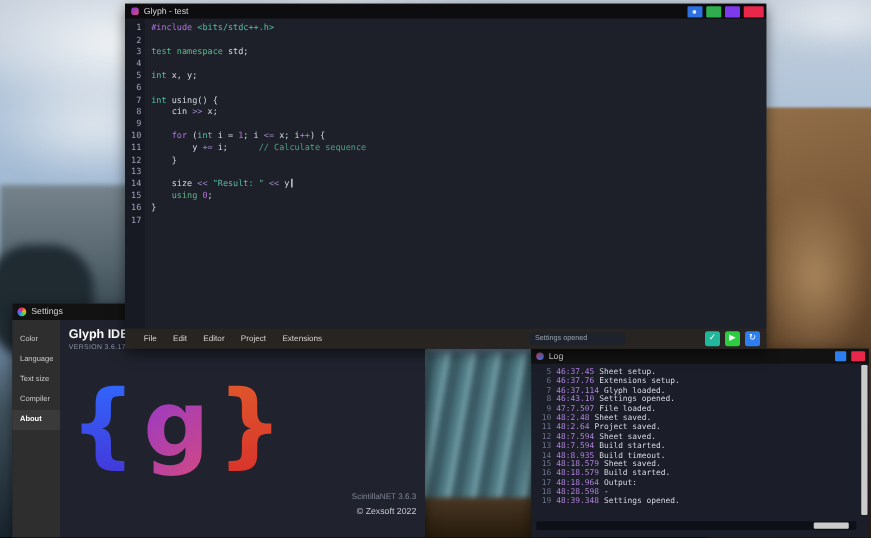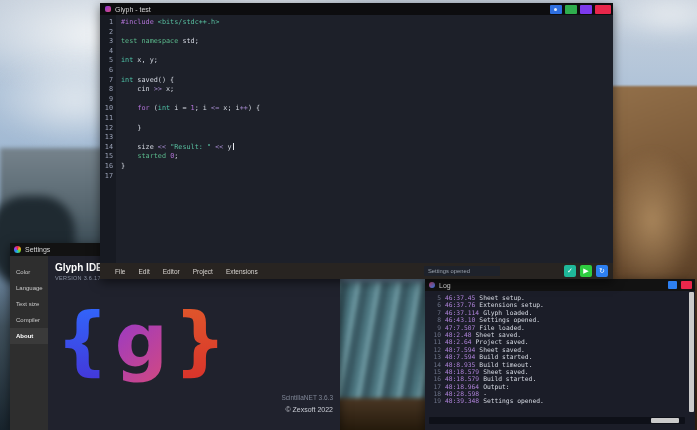--- a/index.html
+++ b/index.html
@@ -194,52 +194,53 @@
         <div class="cl">
           <span class="ln">5</span>
           <span class="lc"><span class="tok tok-type">int</span><span class="tok tok-plain"> x, y;</span></span>
         </div>
         <div class="cl">
           <span class="ln">6</span>
           <span class="lc"></span>
         </div>
         <div class="cl">
           <span class="ln">7</span>
-          <span class="lc"><span class="tok tok-type">int</span><span class="tok tok-plain"> saved() {</span></span>
+          <span class="lc"><span class="tok tok-type">int</span><span class="tok tok-plain"> using() {</span></span>
         </div>
         <div class="cl">
           <span class="ln">8</span>
           <span class="lc"><span class="tok tok-plain">    cin </span><span class="tok tok-operator">&gt;&gt;</span><span class="tok tok-plain"> x;</span></span>
         </div>
         <div class="cl">
           <span class="ln">9</span>
           <span class="lc"></span>
         </div>
         <div class="cl">
           <span class="ln">10</span>
           <span class="lc"><span class="tok tok-plain">    </span><span class="tok tok-keyword">for</span><span class="tok tok-plain"> (</span><span class="tok tok-type">int</span><span class="tok tok-plain"> i = </span><span class="tok tok-number">1</span><span class="tok tok-plain">; i </span><span class="tok tok-operator">&lt;=</span><span class="tok tok-plain"> x; i</span><span class="tok tok-operator">++</span><span class="tok tok-plain">) {</span></span>
         </div>
         <div class="cl">
           <span class="ln">11</span>
+          <span class="lc"><span class="tok tok-plain">        y </span><span class="tok tok-operator">+=</span><span class="tok tok-plain"> i;      </span><span class="tok tok-comment">// Calculate sequence</span></span>
         </div>
         <div class="cl">
           <span class="ln">12</span>
           <span class="lc"><span class="tok tok-plain">    }</span></span>
         </div>
         <div class="cl">
           <span class="ln">13</span>
           <span class="lc"></span>
         </div>
         <div class="cl">
           <span class="ln">14</span>
           <span class="lc"><span class="tok tok-plain">    size </span><span class="tok tok-operator">&lt;&lt;</span><span class="tok tok-plain"> </span><span class="tok tok-string">"Result: "</span><span class="tok tok-plain"> </span><span class="tok tok-operator">&lt;&lt;</span><span class="tok tok-plain"> y</span><span class="caret"></span></span>
         </div>
         <div class="cl">
           <span class="ln">15</span>
-          <span class="lc"><span class="tok tok-plain">    </span><span class="tok tok-green">started</span><span class="tok tok-plain"> </span><span class="tok tok-number">0</span><span class="tok tok-plain">;</span></span>
+          <span class="lc"><span class="tok tok-plain">    </span><span class="tok tok-green">using</span><span class="tok tok-plain"> </span><span class="tok tok-number">0</span><span class="tok tok-plain">;</span></span>
         </div>
         <div class="cl">
           <span class="ln">16</span>
           <span class="lc"><span class="tok tok-plain">}</span></span>
         </div>
         <div class="cl">
           <span class="ln">17</span>
           <span class="lc"></span>
         </div>
       </div>

